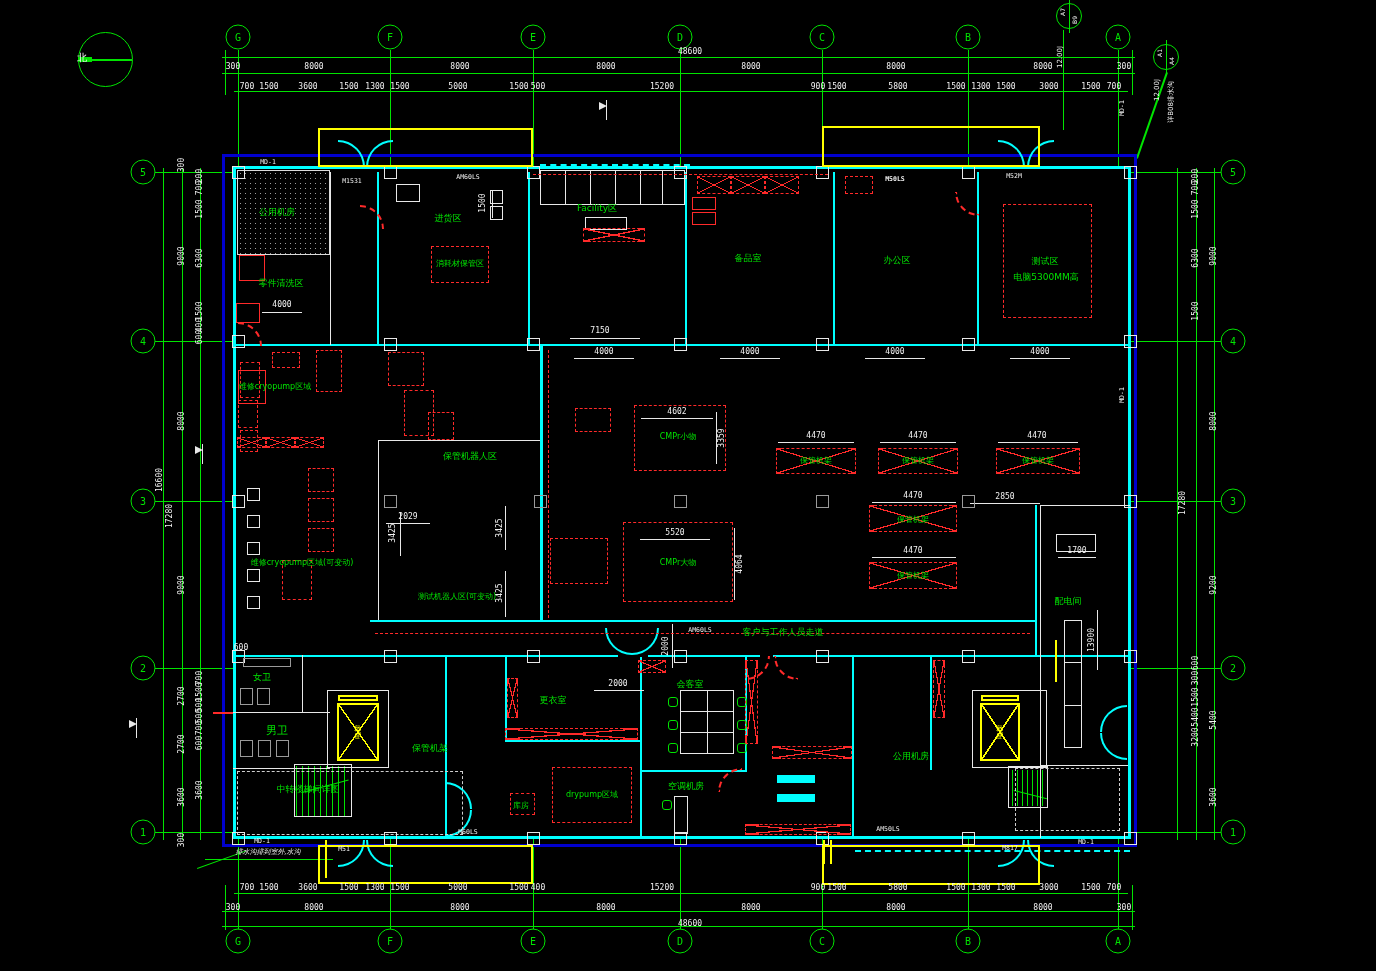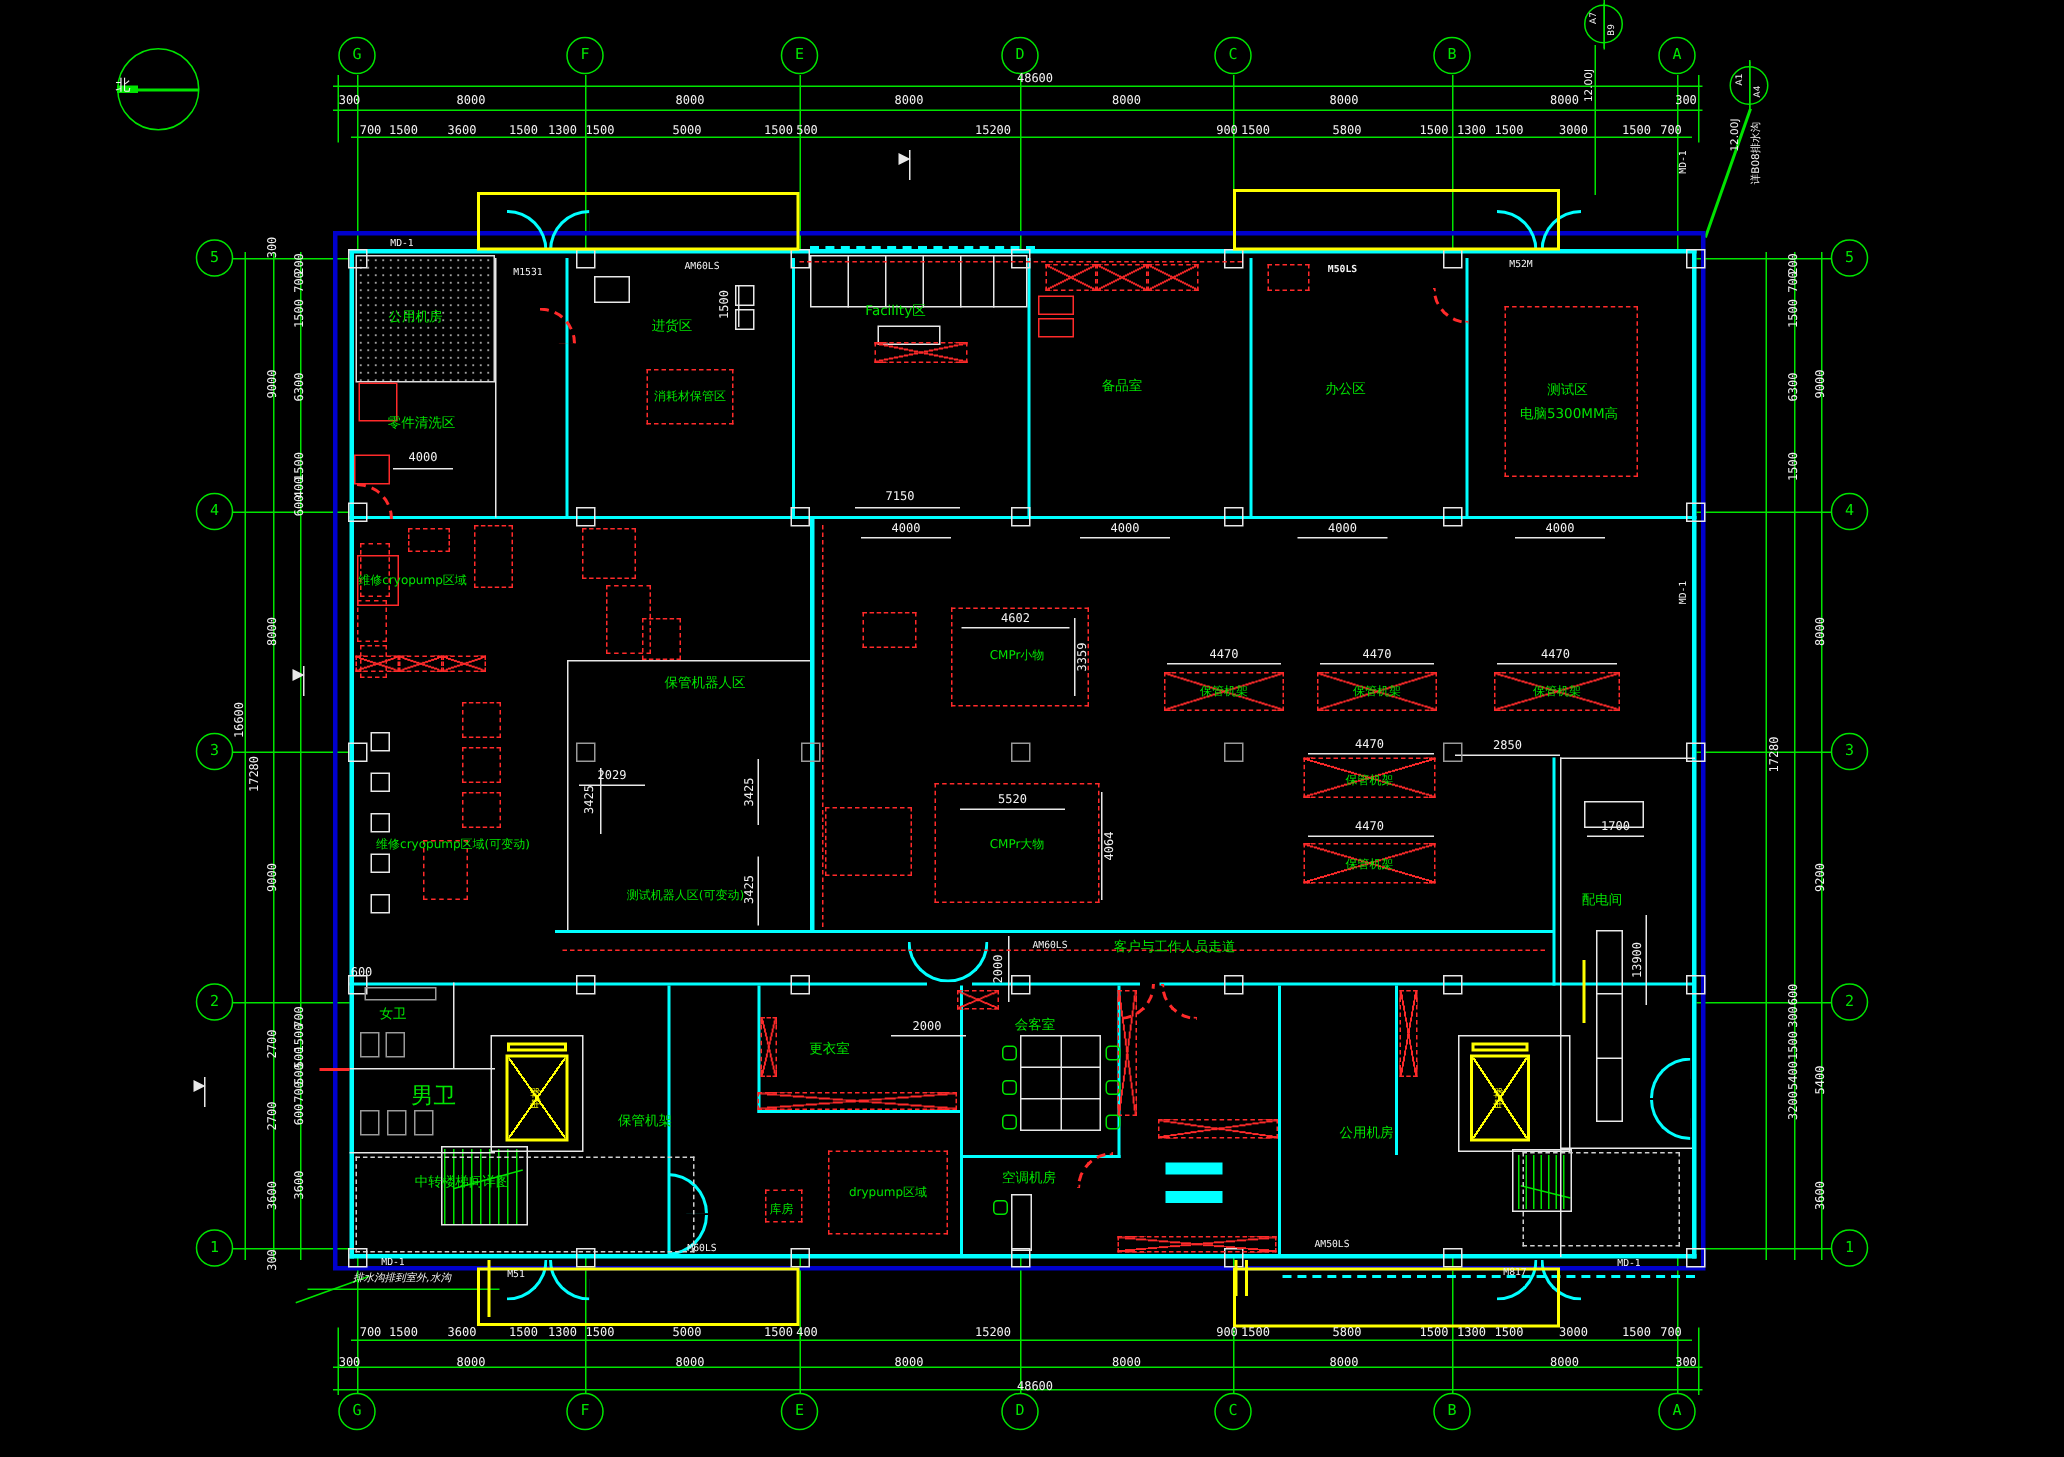--- a/index.html
+++ b/index.html
@@ -500,21 +500,21 @@
     <span class="lbl g" style="left: 897px; top: 260px; font-size: 9px;">办公区</span>
     <span class="lbl g" style="left: 1045px; top: 261px; font-size: 9px;">测试区</span>
     <span class="lbl g" style="left: 1046px; top: 277px; font-size: 9px;">电脑5300MM高</span>
     <span class="lbl g" style="left: 275px; top: 387px; font-size: 8px;">维修cryopump区域</span>
     <span class="lbl g" style="left: 302px; top: 563px; font-size: 8px;">维修cryopump区域(可变动)</span>
     <span class="lbl g" style="left: 470px; top: 456px; font-size: 9px;">保管机器人区</span>
     <span class="lbl g" style="left: 457px; top: 597px; font-size: 8px;">测试机器人区(可变动)</span>
     <span class="lbl g" style="left: 1068px; top: 601px; font-size: 9px;">配电间</span>
     <span class="lbl g" style="left: 783px; top: 632px; font-size: 9px;">客户与工作人员走道</span>
     <span class="lbl g" style="left: 262px; top: 677px; font-size: 9px;">女卫</span>
-    <span class="lbl g" style="left: 289px; top: 731px; font-size: 15px;">男卫</span>
+    <span class="lbl g" style="left: 277px; top: 731px; font-size: 11px;">男卫</span>
     <span class="lbl g" style="left: 690px; top: 684px; font-size: 9px;">会客室</span>
     <span class="lbl g" style="left: 686px; top: 786px; font-size: 9px;">空调机房</span>
     <span class="lbl g" style="left: 430px; top: 748px; font-size: 9px;">保管机架</span>
     <span class="lbl g" style="left: 911px; top: 756px; font-size: 9px;">公用机房</span>
     <span class="lbl g" style="left: 553px; top: 700px; font-size: 9px;">更衣室</span>
     <span class="lbl g" style="left: 308px; top: 789px; font-size: 9px;">中转楼梯间详图</span>
     <span class="lbl g" style="left: 460px; top: 264px; font-size: 8px;">消耗材保管区</span>
     <span class="lbl g" style="left: 678px; top: 437px; font-size: 8px;">CMPr小物</span>
     <span class="lbl g" style="left: 678px; top: 563px; font-size: 8px;">CMPr大物</span>
     <span class="lbl g" style="left: 816px; top: 461px; font-size: 8px;">保管机架</span>

